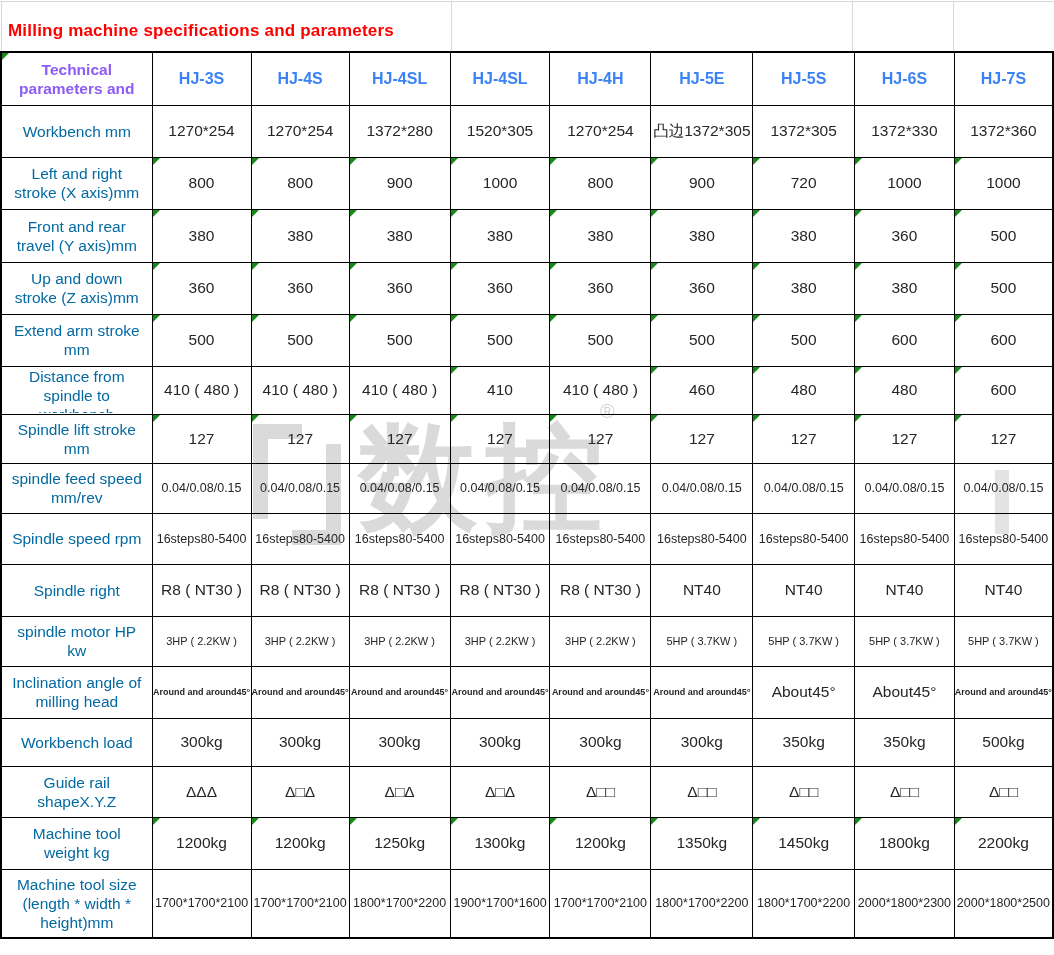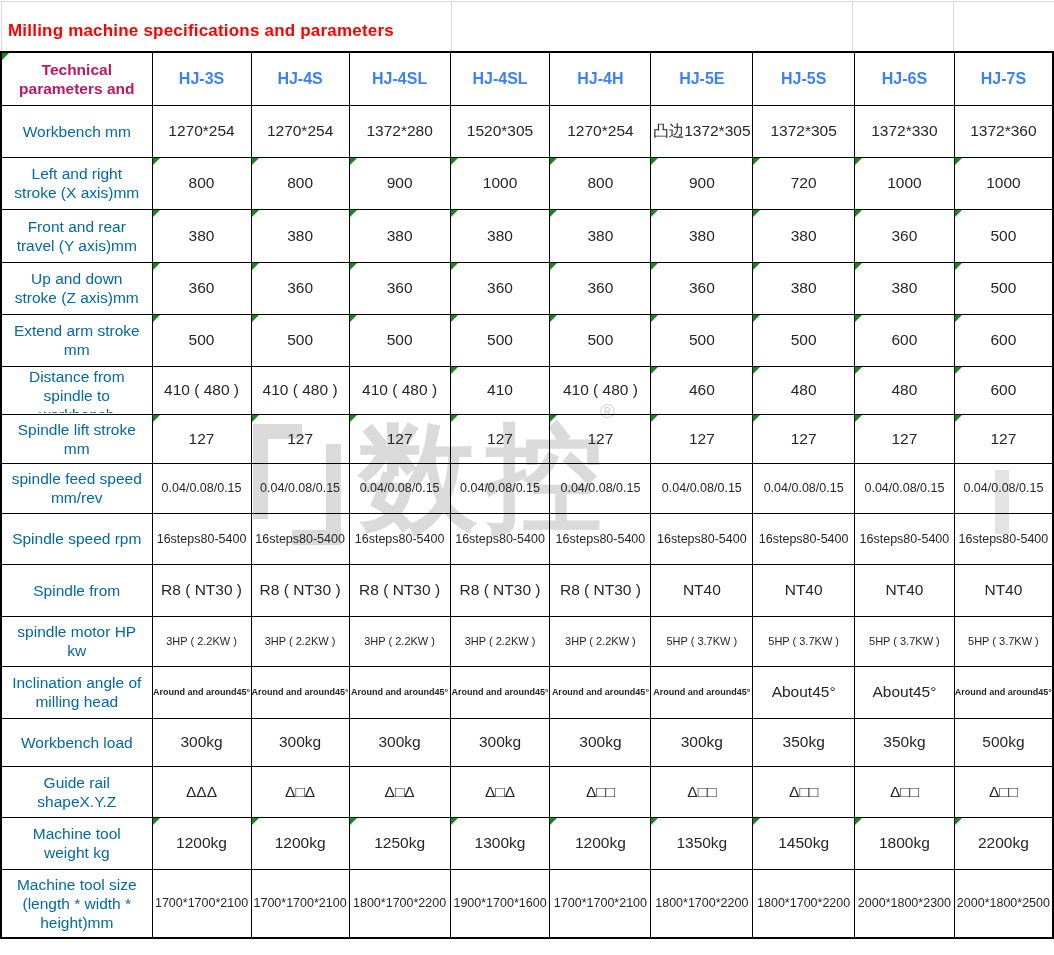--- a/index.html
+++ b/index.html
@@ -39,21 +39,21 @@
     background:transparent;
   }
   table.spec th, table.spec td{
     border:1px solid #000;
     padding:0;text-align:center;vertical-align:middle;
     background:transparent;position:relative;
     overflow:hidden;white-space:nowrap;
   }
   table.spec{border:2px solid #000;}
   th.model{font-size:16px;font-weight:bold;color:#3b82f6;}
-  th.corner{font-size:15.5px;font-weight:bold;color:#be185d;}
+  th.corner{font-size:15.5px;font-weight:bold;color:#8b5cf6;}
   th.rowlbl{font-size:15.5px;font-weight:normal;color:#0369a1;}
   .lbl{display:flex;align-items:center;justify-content:center;white-space:pre-line;line-height:19px;padding:0 2px;}
   tr.cliprow .lbl{align-items:flex-start;overflow:hidden;text-align:center;}
   td.val{font-size:15.5px;color:#262626;}
   td.fs-md{font-size:11px;margin-top:16px;}
   td.fs-sm{font-size:12.5px;}
   td.fs-tiny{font-size:9px;font-weight:600;letter-spacing:0;}
   .tri-icon{position:absolute;left:0;top:0;width:0;height:0;
     border-top:7px solid #168a16;border-right:7px solid transparent;}
 </style>
@@ -260,21 +260,21 @@
           <td class="val fs-sm">16steps80-5400</td>
           <td class="val fs-sm">16steps80-5400</td>
           <td class="val fs-sm">16steps80-5400</td>
           <td class="val fs-sm">16steps80-5400</td>
           <td class="val fs-sm">16steps80-5400</td>
           <td class="val fs-sm">16steps80-5400</td>
           <td class="val fs-sm">16steps80-5400</td>
         </tr>
         <tr style="height: 52px;">
           <th class="rowlbl" scope="row">
-            <div class="lbl">Spindle from</div>
+            <div class="lbl">Spindle right</div>
           </th>
           <td class="val">R8 ( NT30 )</td>
           <td class="val">R8 ( NT30 )</td>
           <td class="val">R8 ( NT30 )</td>
           <td class="val">R8 ( NT30 )</td>
           <td class="val">R8 ( NT30 )</td>
           <td class="val">NT40</td>
           <td class="val">NT40</td>
           <td class="val">NT40</td>
           <td class="val">NT40</td>

